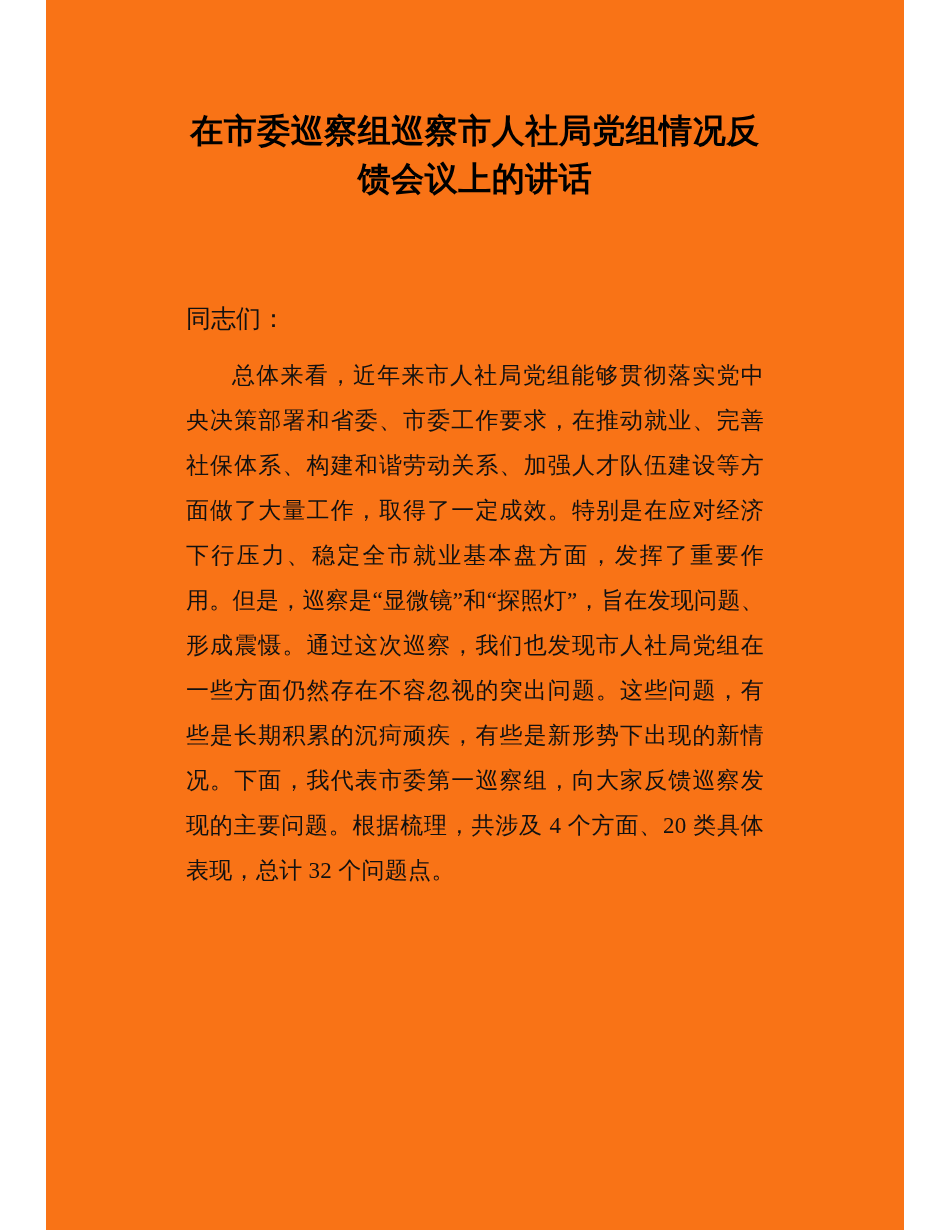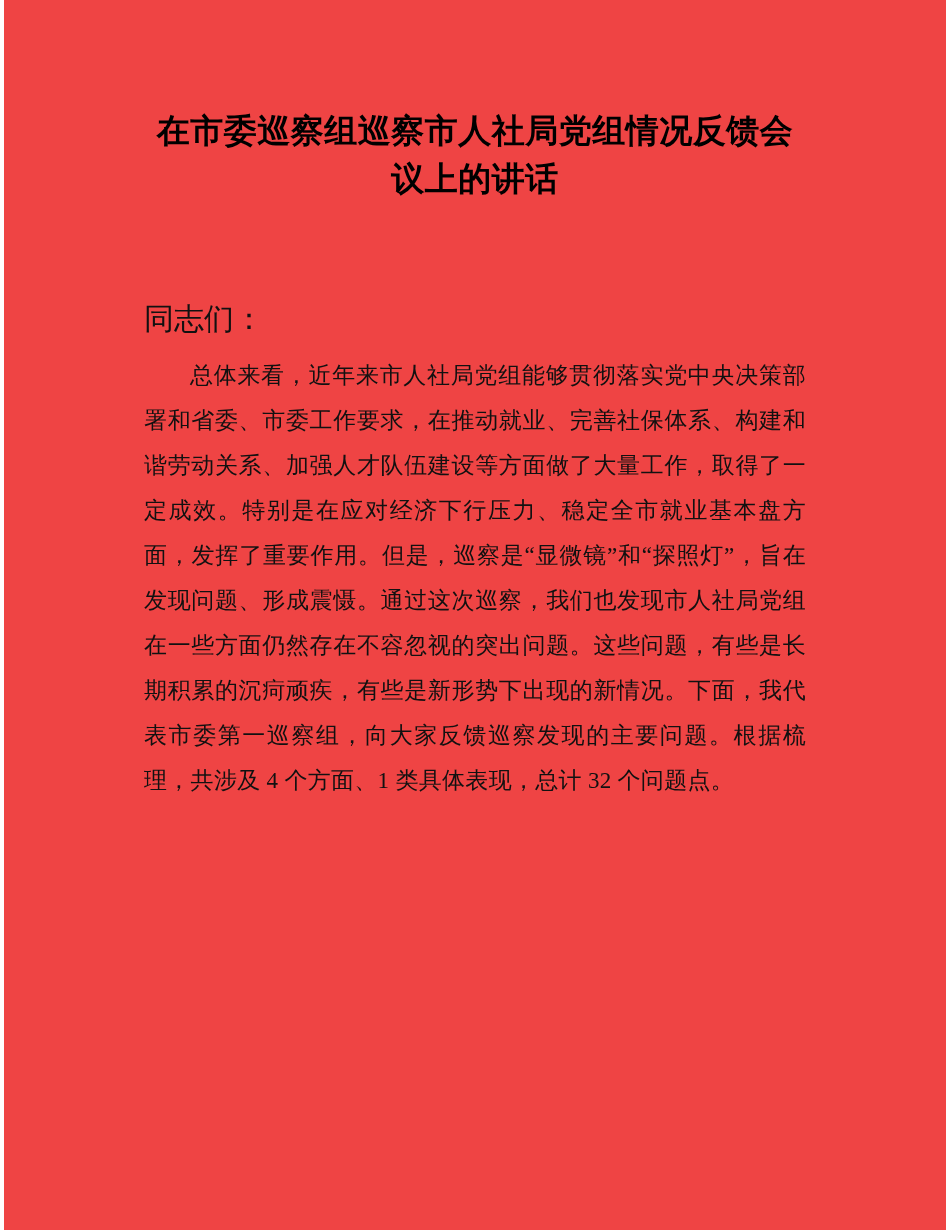--- a/index.html
+++ b/index.html
@@ -2,45 +2,45 @@
 <html><head>
 <meta charset="utf-8">
 <style>
   html, body {
     margin: 0;
     padding: 0;
     background: #ffffff;
   }
   .page {
     position: relative;
-    width: 942px;
+    width: 858px;
     min-height: 1230px;
     margin: 0 auto;
-    background: #ef4444;
+    background: #f97316;
     box-sizing: border-box;
     padding: 88px 140px 60px 140px;
     color: #000000;
     font-family: "Liberation Serif", "DejaVu Serif", serif;
   }
   .title {
     margin: 20px 0 0 0;
     font-size: 33px;
     font-weight: 700;
     line-height: 1.45;
     text-align: center;
     color: #000000;
     letter-spacing: 0.5px;
     font-family: "Liberation Serif", "DejaVu Serif", serif;
   }
   .body-block {
     margin-top: 92px;
   }
   .salutation {
     margin: 0 0 12px 0;
-    font-size: 30px;
+    font-size: 25px;
     line-height: 45px;
     text-indent: 0;
     color: #111111;
   }
   .body-para {
     margin: 0 0 12px 0;
     font-size: 23px;
     line-height: 45px;
     text-align: justify;
     text-justify: inter-ideograph;
@@ -52,15 +52,15 @@
 </head>
 <body>
 
 <div class="page">
   <h1 class="title">在市委巡察组巡察市人社局党组情况反馈会议上的讲话</h1>
 
   <div class="body-block">
     <p class="salutation">同志们：</p>
 
 
-    <p class="body-para">总体来看，近年来市人社局党组能够贯彻落实党中央决策部署和省委、市委工作要求，在推动就业、完善社保体系、构建和谐劳动关系、加强人才队伍建设等方面做了大量工作，取得了一定成效。特别是在应对经济下行压力、稳定全市就业基本盘方面，发挥了重要作用。但是，巡察是“显微镜”和“探照灯”，旨在发现问题、形成震慑。通过这次巡察，我们也发现市人社局党组在一些方面仍然存在不容忽视的突出问题。这些问题，有些是长期积累的沉疴顽疾，有些是新形势下出现的新情况。下面，我代表市委第一巡察组，向大家反馈巡察发现的主要问题。根据梳理，共涉及 4 个方面、1 类具体表现，总计 32 个问题点。</p>
+    <p class="body-para">总体来看，近年来市人社局党组能够贯彻落实党中央决策部署和省委、市委工作要求，在推动就业、完善社保体系、构建和谐劳动关系、加强人才队伍建设等方面做了大量工作，取得了一定成效。特别是在应对经济下行压力、稳定全市就业基本盘方面，发挥了重要作用。但是，巡察是“显微镜”和“探照灯”，旨在发现问题、形成震慑。通过这次巡察，我们也发现市人社局党组在一些方面仍然存在不容忽视的突出问题。这些问题，有些是长期积累的沉疴顽疾，有些是新形势下出现的新情况。下面，我代表市委第一巡察组，向大家反馈巡察发现的主要问题。根据梳理，共涉及 4 个方面、20 类具体表现，总计 32 个问题点。</p>
   </div>
 </div>
 
 </body></html>

